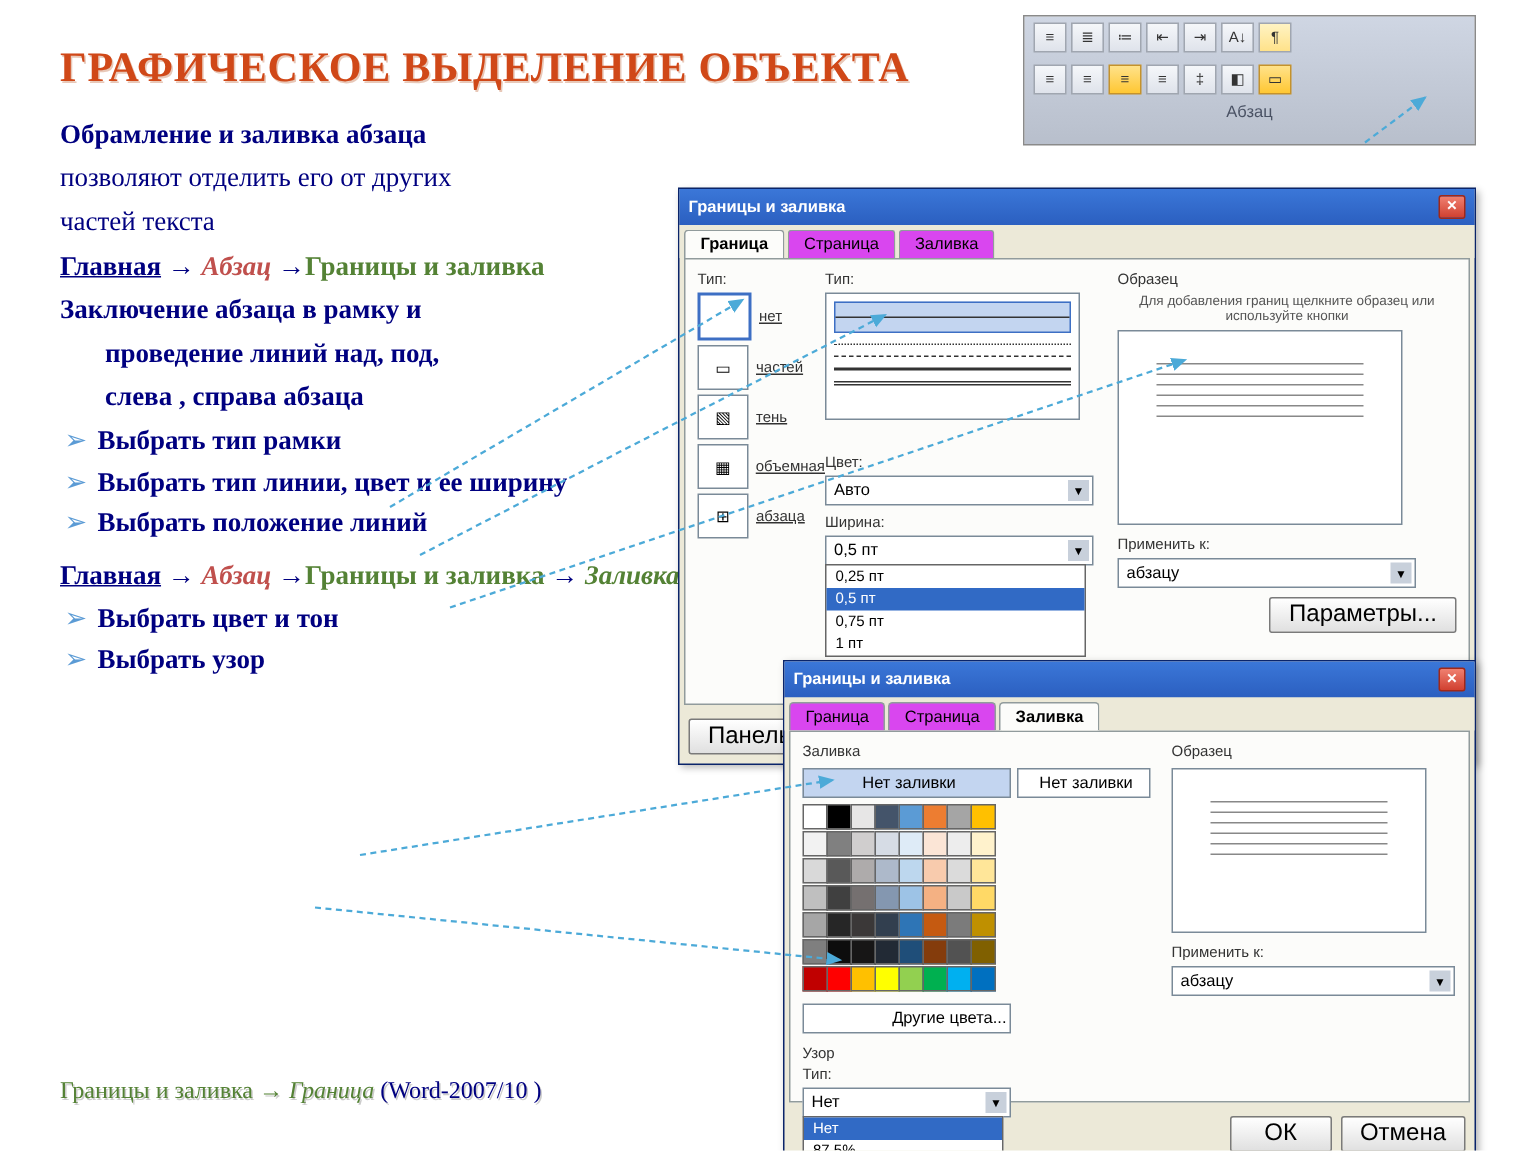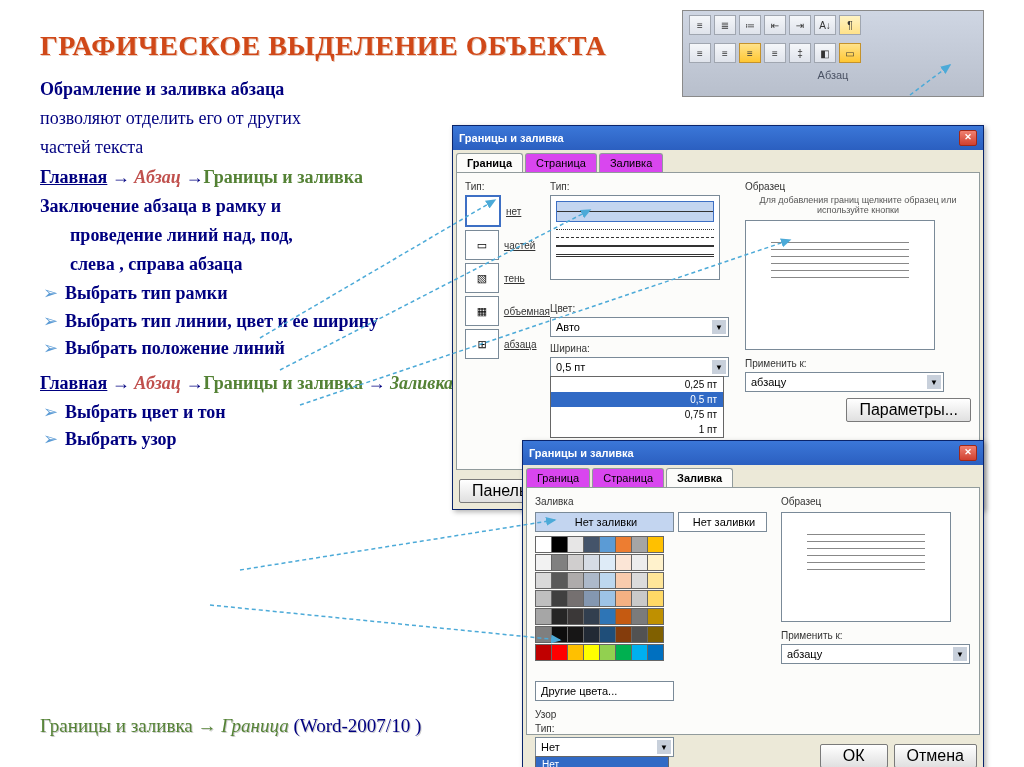--- a/index.html
+++ b/index.html
@@ -8,21 +8,21 @@
 .body-text{font-size:18px;line-height:1.4;color:#000080;max-width:460px}
 .body-text p{margin:0 0 4px 0}
 .subhead{font-weight:bold}
 .path{font-weight:bold}
 .path .main{text-decoration:underline}
 .path .em{font-style:italic;color:#c0504d}
 .path .green{color:#548235}
 .list{list-style:none;padding-left:25px;margin:0 0 10px 0}
 .list li{position:relative;font-weight:bold;margin:2px 0}
 .list li::before{content:"➢";position:absolute;left:-22px;color:#5b9bd5;font-weight:normal}
-.footer-path{position:absolute;bottom:30px;left:40px;font-size:19px;text-shadow:1px 1px 0 #ccc}
+.footer-path{position:absolute;bottom:30px;left:40px;font-size:16px;text-shadow:1px 1px 0 #ccc}
 .footer-path .g{color:#548235}
 .footer-path .em{font-style:italic;color:#548235}
 .footer-path .w{color:#000080}
 
 
 .ribbon{position:absolute;top:10px;right:40px;width:300px;height:85px;background:linear-gradient(#cfd6e3,#b8bfcc);border:1px solid #8a8a8a;font-family:Tahoma,Arial,sans-serif;font-size:10px}
 .ribbon-row{display:flex;flex-wrap:wrap;gap:3px;padding:4px 6px}
 .rbtn{width:20px;height:18px;background:linear-gradient(#f5f7fa,#dfe3eb);border:1px solid #a0a6b0;display:flex;align-items:center;justify-content:center;font-size:10px;color:#333}
 .rbtn.hl{background:linear-gradient(#ffe28a,#ffc733);border-color:#c4922c}
 .rbtn.sel{background:linear-gradient(#fff3c3,#ffe28a)}
@@ -46,21 +46,21 @@
 .type-opt{display:flex;align-items:center;gap:5px;margin:3px 0;cursor:pointer}
 .type-opt .ic{width:32px;height:28px;border:1px solid #7a8a98;background:#fff;display:flex;align-items:center;justify-content:center}
 .type-opt.sel .ic{border:2px solid #3d6fc4}
 .type-opt span{font-size:10px;text-decoration:underline;color:#333}
 .linesample{width:170px;height:85px;border:1px solid #7a8a98;background:#fff;padding:5px;box-sizing:border-box;overflow:hidden}
 .linesample .ln{border-top:1px solid #333;margin:7px 0}
 .linesample .sel{background:#c3d5f0;border:1px solid #3d6fc4;padding:2px 0}
 .combo{width:170px;height:18px;border:1px solid #7a8a98;background:#fff;display:flex;align-items:center;justify-content:space-between;padding:0 2px 0 5px;margin-top:2px}
 .combo .arr{width:14px;height:14px;background:#c8d0db;display:flex;align-items:center;justify-content:center;font-size:8px}
 .dropdown{width:172px;border:1px solid #666;background:#fff;margin-top:-1px}
-.dropdown .opt{padding:2px 6px;font-size:10px;text-align:right}
+.dropdown .opt{padding:2px 6px;font-size:10px;text-align:left}
 .dropdown .opt.sel{background:#316ac5;color:#fff}
 .preview{width:190px;height:130px;border:1px solid #7a8a98;background:#fff;margin-top:5px;position:relative;padding:15px 25px;box-sizing:border-box}
 .preview .ln{border-top:1.5px solid #888;margin:6px 0}
 .btn{background:linear-gradient(#fff,#e0e0e0);border:1px solid #7a7a7a;padding:2px 12px;font-size:16px;border-radius:2px;cursor:pointer}
 .dlg .footer{display:flex;justify-content:space-between;padding:6px;gap:6px}
 .dlg .footer .right{display:flex;gap:6px}
 
 .dlg2{top:440px;right:40px;width:460px}
 .dlg2 .body{height:230px}
 .palette{display:grid;grid-template-columns:repeat(8,15px);gap:1px;margin:4px 0}
@@ -308,21 +308,21 @@
                 <div class="sw" style="background: rgb(0, 176, 240);"></div>
                 <div class="sw" style="background: rgb(0, 112, 192);"></div>
               </div>
           </div>
           <div>
             <div class="combo" style="width:80px;justify-content:center">
                 <span>Нет заливки</span>
               </div>
           </div>
         </div>
-        <div class="combo" style="width:130px;justify-content:flex-start;margin-top:16px">
+        <div class="combo" style="width:130px;justify-content:flex-end;margin-top:4px">
             <span>Другие цвета...</span>
           </div>
         <div class="sec-label" style="margin-top:8px">Узор</div>
         <div class="sec-label">Тип:</div>
         <div class="combo" style="width:130px">
             <span>Нет</span>
             <div class="arr">▼</div>
           </div>
         <div class="dropdown" style="width:132px">
           <div class="opt sel" style="text-align:left">Нет</div>

